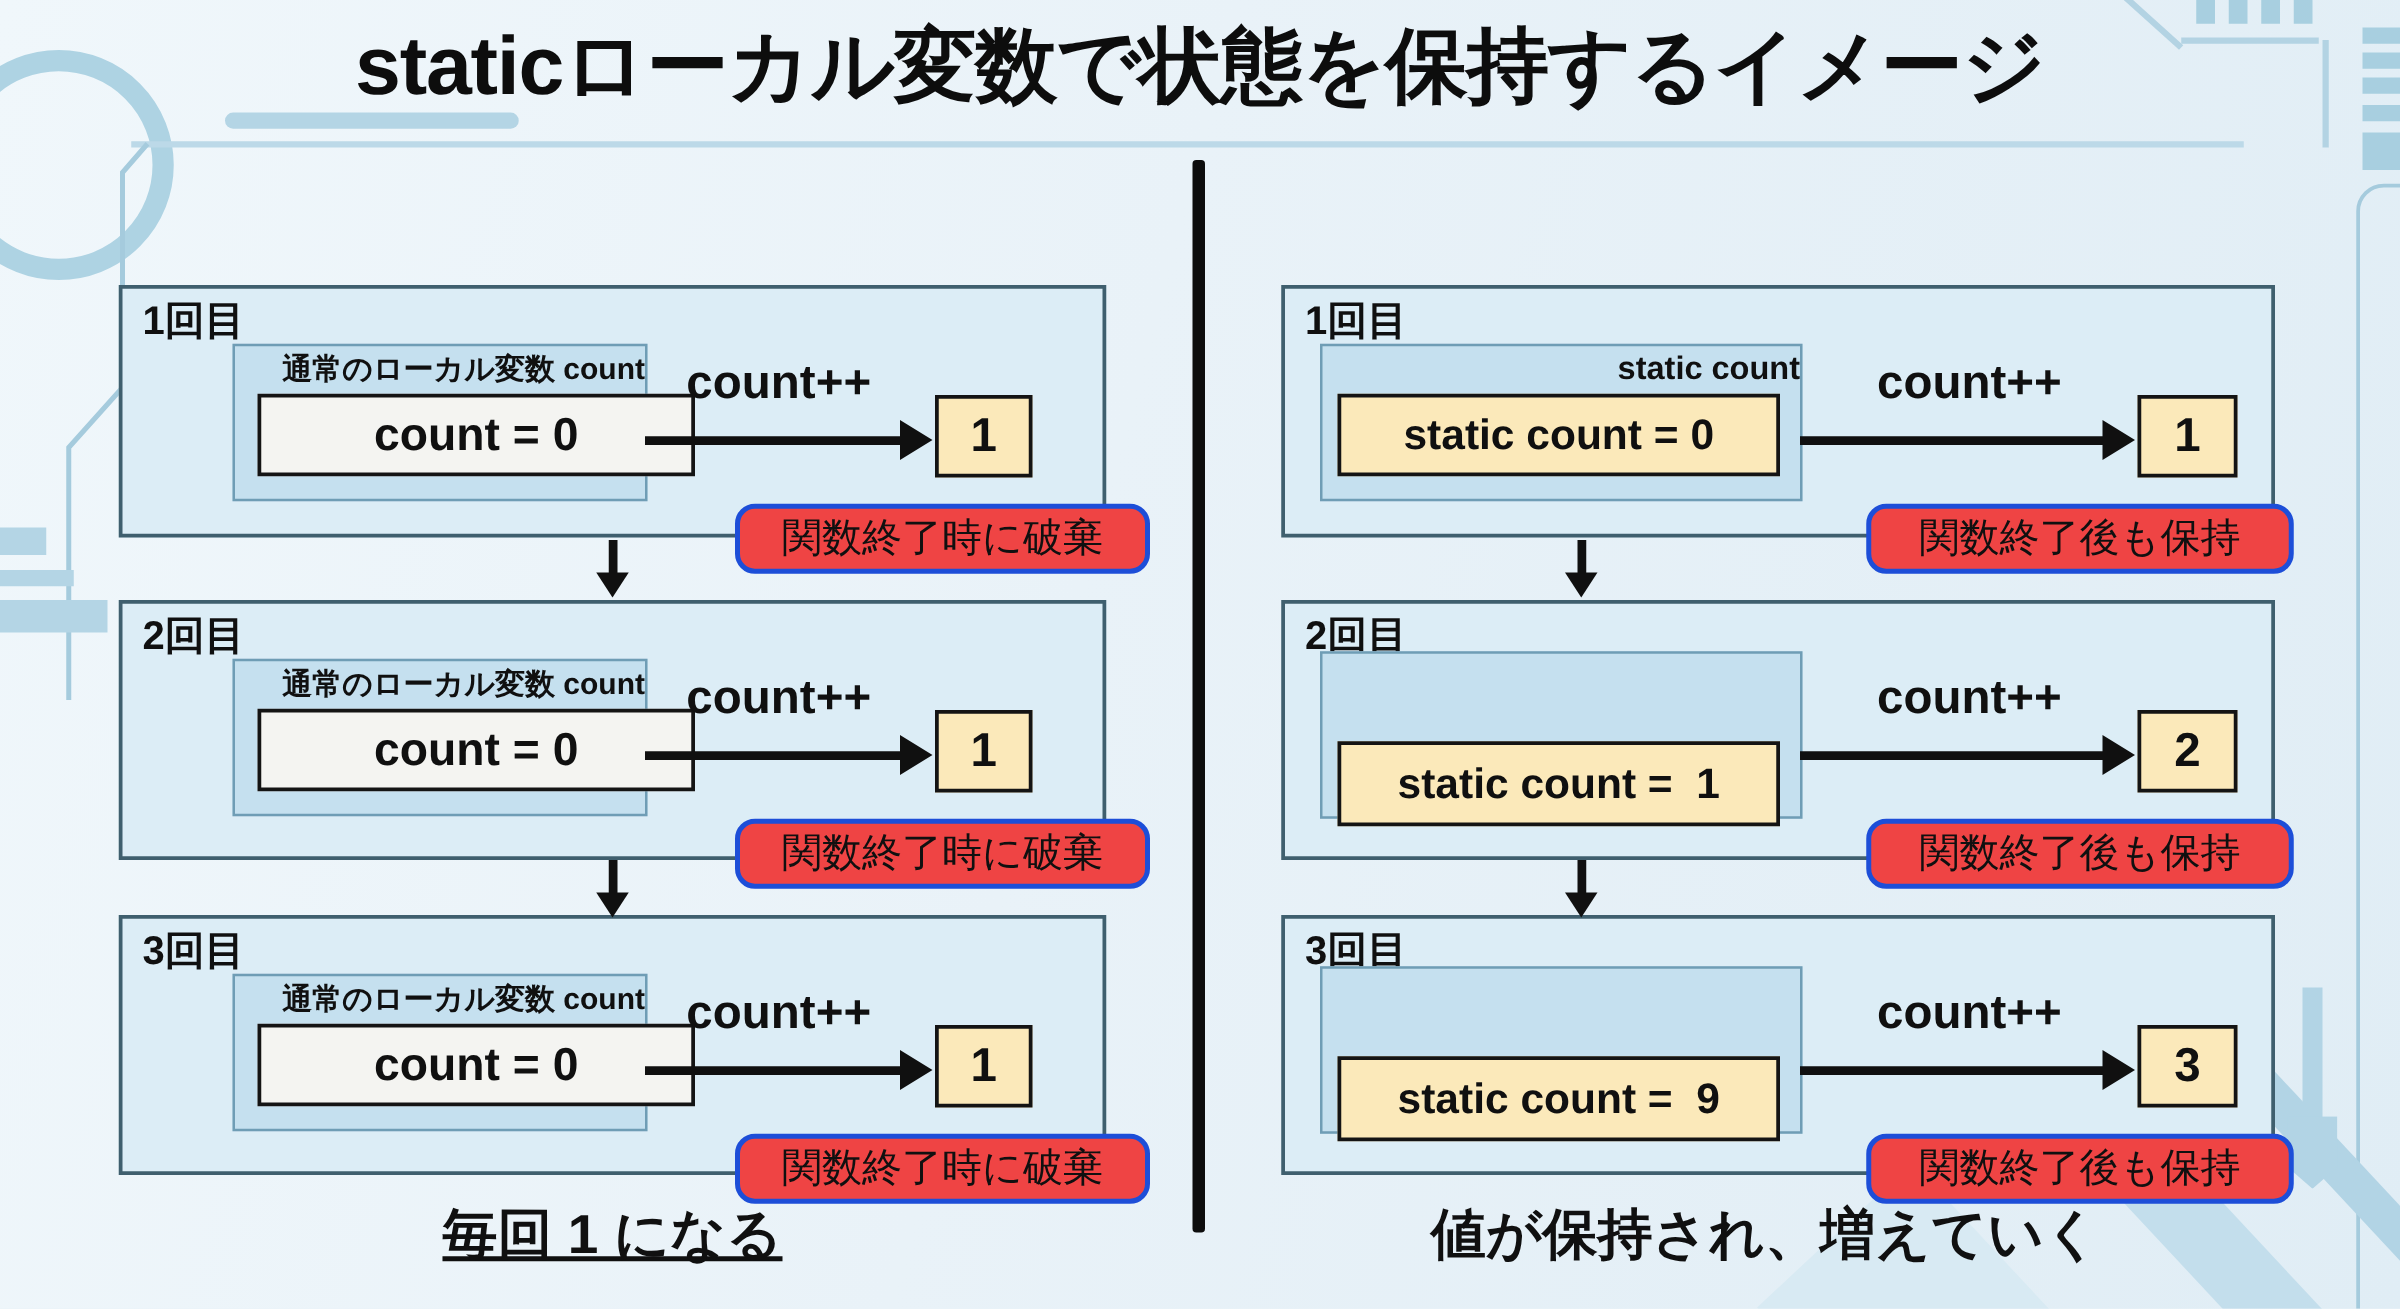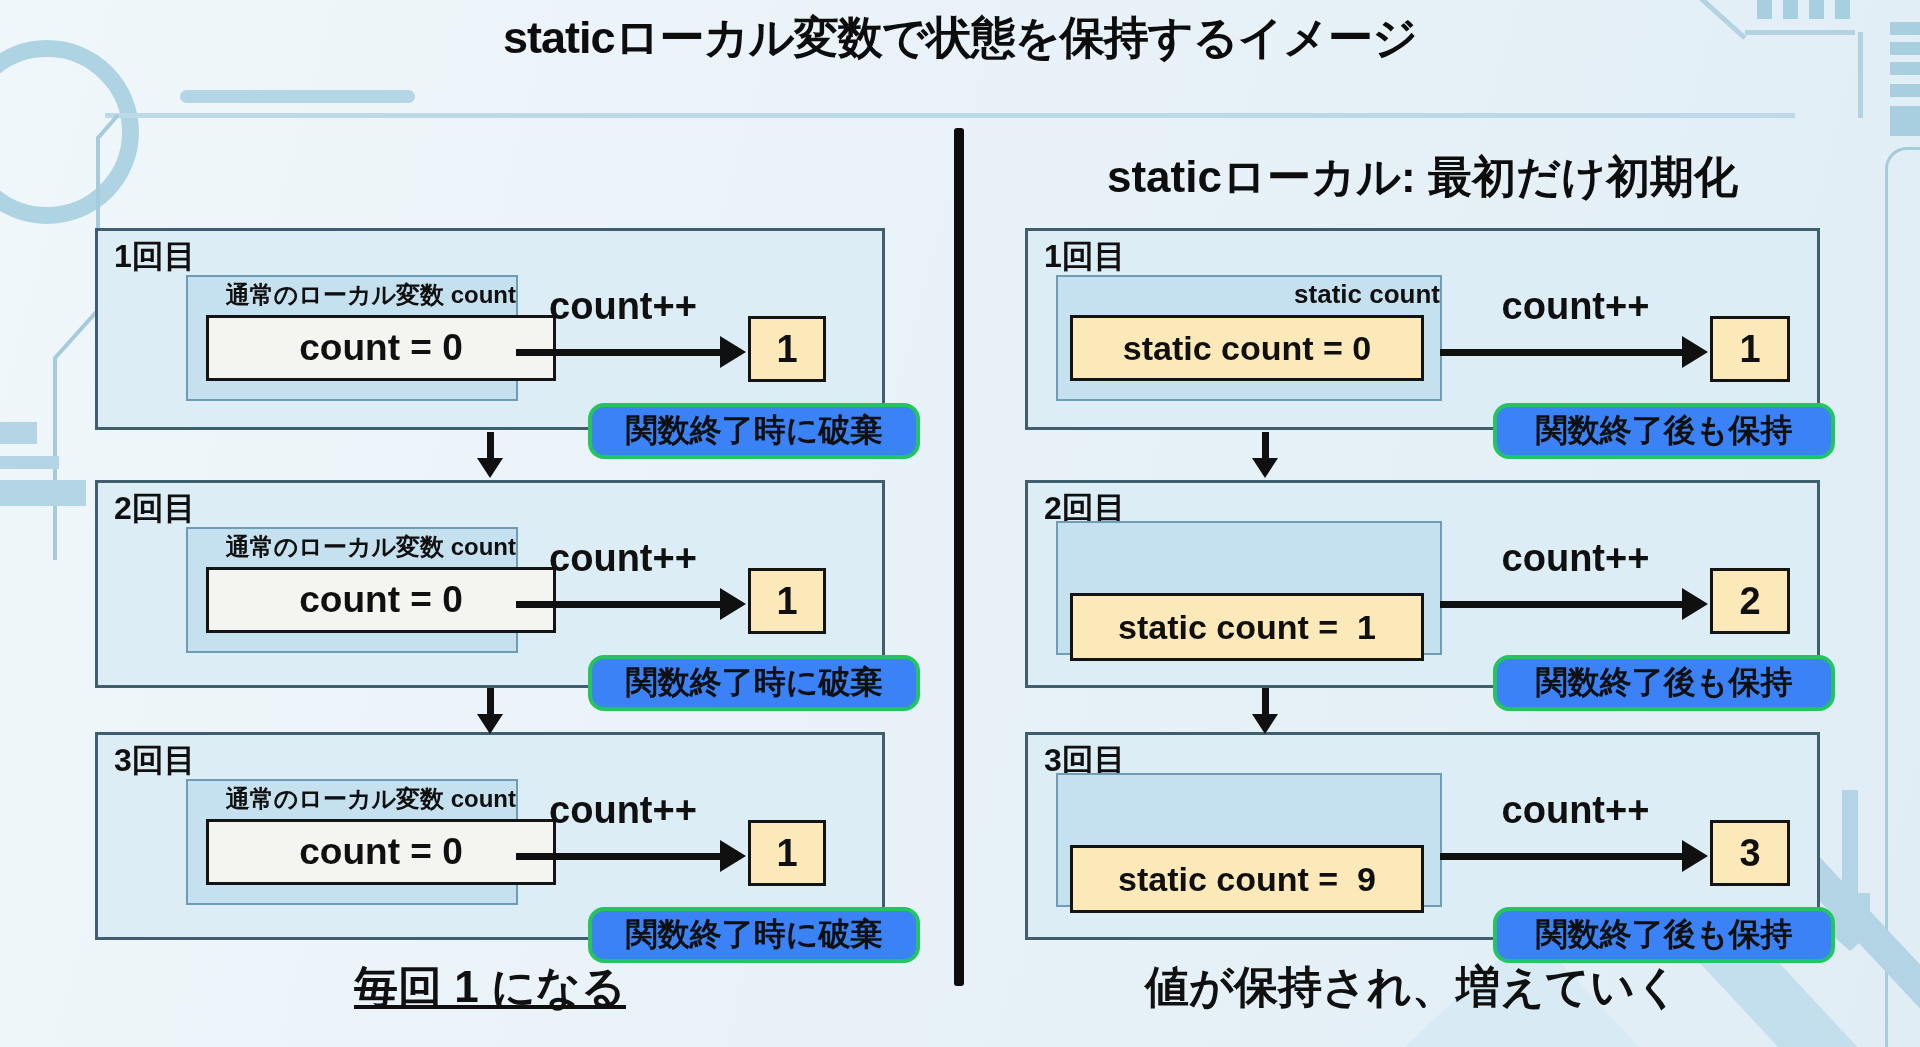--- a/index.html
+++ b/index.html
@@ -28,21 +28,21 @@
   .frame-right{left:1885px;top:147px;width:240px;height:940px;border:3px solid #a5cbdd;border-radius:22px;}
   .frame-left{left:0;top:0;width:300px;height:700px;}
   .diag-band{left:1530px;top:930px;width:640px;height:170px;background:#d8eaf3;transform:rotate(47deg);transform-origin:left top;}
   .diag-a{left:1725px;top:905px;width:420px;height:58px;background:#c3deec;transform:rotate(47deg);transform-origin:left top;}
   .diag-b{left:1815px;top:852px;width:330px;height:30px;background:#b2d4e5;transform:rotate(47deg);transform-origin:left top;}
   .pad{left:1842px;top:790px;width:16px;height:110px;background:#b2d4e5;}
   .pad-head{left:1830px;top:893px;width:40px;height:58px;background:#b2d4e5;clip-path:polygon(0 0,100% 0,100% 70%,50% 100%,0 70%);}
   
   .title{
     position:absolute;left:0;top:8px;width:1920px;margin:0;
-    text-align:center;font-size:45px;font-weight:900;letter-spacing:-1px;color:#0d0d0d;
+    text-align:center;font-size:66px;font-weight:900;letter-spacing:-1px;color:#0d0d0d;
   }
   .divider{position:absolute;left:954px;top:128px;width:10px;height:858px;background:#0d0d0d;border-radius:3px;}
   .col-heading{position:absolute;top:148px;text-align:center;font-size:44px;font-weight:900;color:#0d0d0d;white-space:nowrap;}
   .col-heading.hl{left:95px;width:790px;}
   .col-heading.hr{left:1025px;width:795px;}
   .call-box{
     position:absolute;
     background:#dcedf6;border:3px solid #3f5f6e;box-sizing:border-box;
   }
   .run-label{position:absolute;left:16px;top:4px;font-size:32px;font-weight:900;}
@@ -75,22 +75,22 @@
   .rc .h-arrow .shaft{left:412px;top:118px;width:244px;}
   .rc .h-arrow .head{left:654px;top:105px;}
   .result-box{
     position:absolute;top:85px;height:66px;display:flex;align-items:center;justify-content:center;
     background:#fbe9ba;border:3.5px solid #141414;box-sizing:border-box;font-size:38px;font-weight:900;
   }
   .lc .result-box{left:650px;width:78px;}
   .rc .result-box{left:682px;width:80px;}
   .note-pill{
     position:absolute;top:172px;height:56px;display:flex;align-items:center;justify-content:center;
-    background:#3b82f6;border:4px solid #22c55e;border-radius:16px;box-sizing:border-box;
-    font-size:32px;font-weight:700;white-space:nowrap;z-index:3;
+    background:#ef4444;border:4px solid #1d4ed8;border-radius:16px;box-sizing:border-box;
+    font-size:32px;font-weight:400;white-space:nowrap;z-index:3;
   }
   .lc .note-pill{left:490px;width:332px;}
   .rc .note-pill{left:465px;width:342px;}
   .v-arrow{position:absolute;width:26px;height:46px;z-index:2;}
   .v-arrow .shaft{position:absolute;left:9.5px;top:0;width:7px;height:27px;background:#101010;}
   .v-arrow .head{position:absolute;left:0;top:26px;width:0;height:0;border-left:13px solid transparent;border-right:13px solid transparent;border-top:20px solid #101010;}
   .caption{position:absolute;top:958px;text-align:center;font-size:44px;font-weight:900;white-space:nowrap;}
   .caption.cl{left:95px;width:790px;text-decoration:underline;}
   .caption.cr{left:1005px;width:815px;}
 </style>
@@ -123,21 +123,20 @@
   <div class="deco diag-b"></div>
   <div class="deco pad"></div>
   <div class="deco pad-head"></div>
   <div class="deco left-bar" style="left:0;top:422px;width:37px;height:22px"></div>
   <div class="deco left-bar" style="left:0;top:456px;width:59px;height:13px"></div>
   <div class="deco left-bar" style="left:0;top:480px;width:86px;height:26px"></div>
 
   <h1 class="title">staticローカル変数で状態を保持するイメージ</h1>
   <div class="divider"></div>
 
-  <div class="col-heading hr">staticローカル: 最初だけ初期化</div>
 
   <section class="call-box lc" style="left:95px;top:228px;width:790px;height:202px;">
     <div class="run-label">1回目</div>
     <div class="scope-box">
       <div class="var-label">通常のローカル変数 count</div>
     </div>
     <div class="value-box plain">count = 0</div>
     <div class="op-label">count++</div>
     <div class="h-arrow">
         <i class="shaft"></i>

